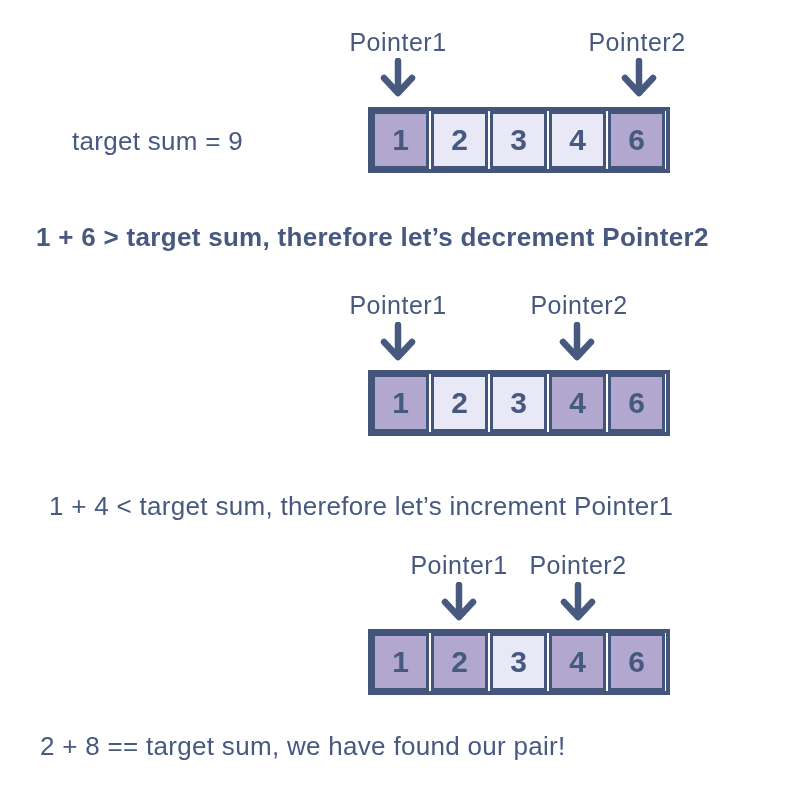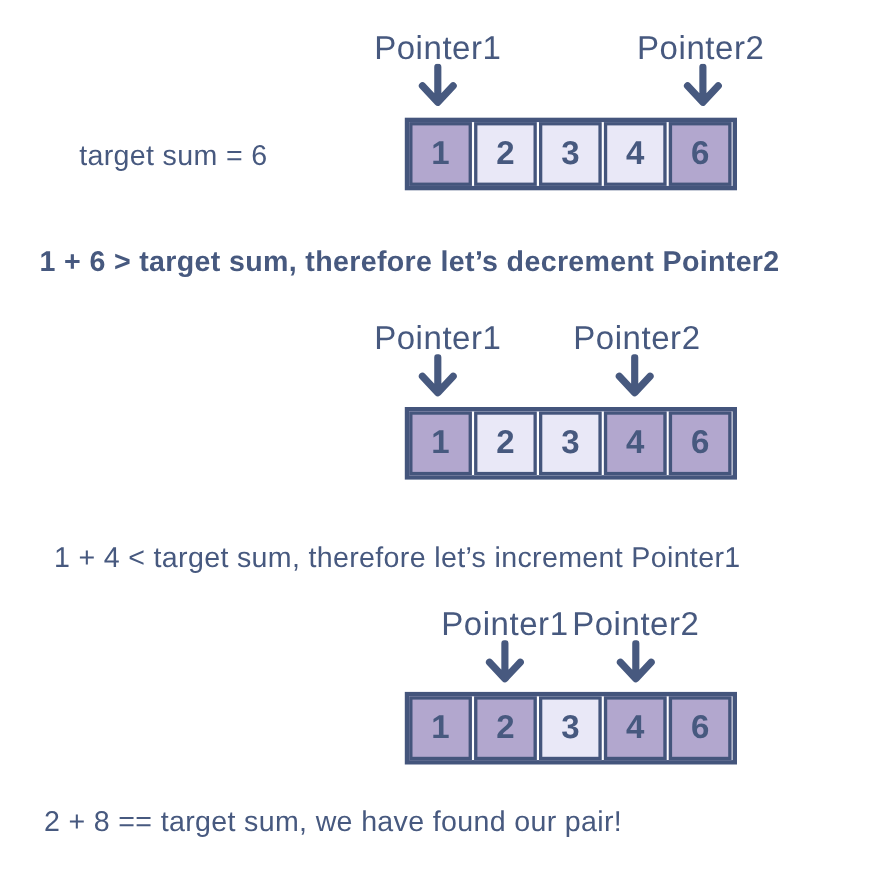--- a/index.html
+++ b/index.html
@@ -15,21 +15,21 @@
     background: var(--c-background);
     font-family: "Liberation Sans", sans-serif;
     color: var(--c-text);
     overflow: hidden;
   }
   .canvas { position: relative; width: 800px; height: 800px; }
 
   .plabel {
     position: absolute;
     transform: translateX(-50%);
-    font-size: 30px;
+    font-size: 25px;
     font-weight: 500;
     letter-spacing: 0.5px;
     white-space: nowrap;
   }
   .arrow {
     position: absolute;
     transform: translateX(-50%);
     width: 42px; height: 44px;
     color: var(--c-text);
   }
@@ -70,21 +70,21 @@
     <span class="plabel" style="left:398px; top:28px;">Pointer1</span>
     <span class="plabel" style="left:637px; top:28px;">Pointer2</span>
 
     <svg class="arrow" style="left:398px; top:58px;" viewBox="0 0 42 44">
       <path d="M21 3 L21 28 M7 20 L21 35 L35 20" fill="none" stroke="currentColor" stroke-width="6.5" stroke-linecap="round" stroke-linejoin="round"></path>
     </svg>
     <svg class="arrow" style="left:639px; top:58px;" viewBox="0 0 42 44">
       <path d="M21 3 L21 28 M7 20 L21 35 L35 20" fill="none" stroke="currentColor" stroke-width="6.5" stroke-linecap="round" stroke-linejoin="round"></path>
     </svg>
 
-    <span class="caption" style="left:72px; top:126px;">target sum = 6</span>
+    <span class="caption" style="left:72px; top:126px;">target sum = 9</span>
 
     <div class="array" style="top:107px;">
       <div class="cell hl">1</div>
       <div class="cell">2</div>
       <div class="cell">3</div>
       <div class="cell">4</div>
       <div class="cell hl">6</div>
     </div>
 
     <span class="caption" style="left:36px; top:222px;font-weight:bold;">1 + 6 &gt; target sum, therefore let’s decrement Pointer2</span>

